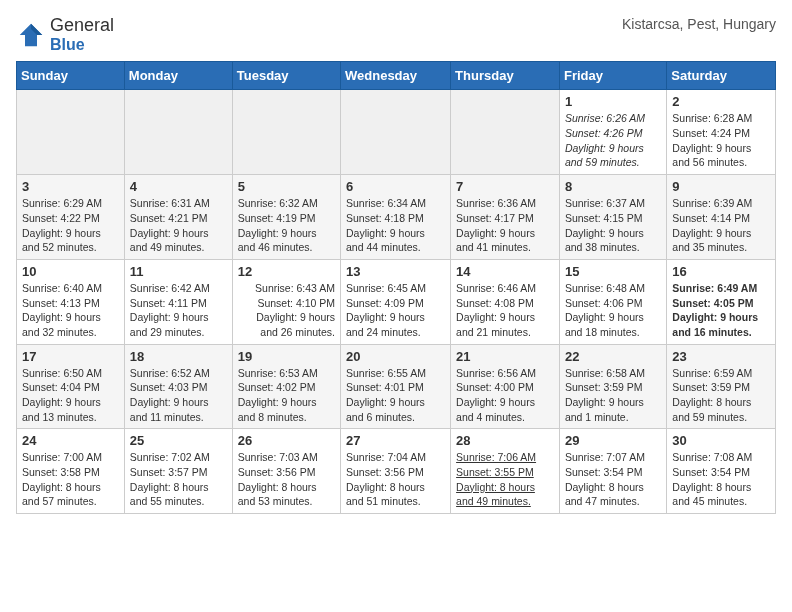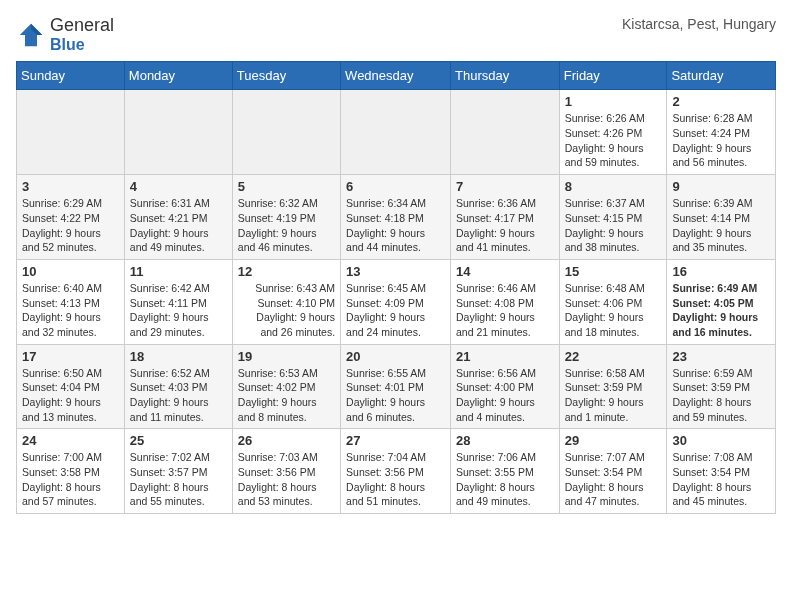--- a/index.html
+++ b/index.html
@@ -53,21 +53,21 @@
       color: #555;
     }
     table {
       width: 100%;
       border-collapse: collapse;
     }
     thead tr th {
       background-color: #2a6db5;
       color: #fff;
       font-size: 13px;
-      font-weight: normal;
+      font-weight: bold;
       padding: 6px 4px;
       text-align: left;
       border: 1px solid #1a5a9a;
     }
     tbody tr td {
       border: 1px solid #ccc;
       vertical-align: top;
       padding: 4px 5px;
       width: 113px;
       min-height: 80px;
@@ -126,21 +126,21 @@
   </thead>
   <tbody id="calendar-body">
   <tr>
         <td class="empty-cell"></td>
         <td class="empty-cell"></td>
         <td class="empty-cell"></td>
         <td class="empty-cell"></td>
         <td class="empty-cell"></td>
         <td>
           <span class="day-number">1</span>
-          <div class="day-info" style="white-space: pre-line;">Sunrise: 6:26 AM
+          <div class="day-info" style="white-space: pre-line; font-style: italic;">Sunrise: 6:26 AM
 Sunset: 4:26 PM
 Daylight: 9 hours and 59 minutes.</div>
         </td>
         <td>
           <span class="day-number">2</span>
           <div class="day-info" style="white-space: pre-line;">Sunrise: 6:28 AM
 Sunset: 4:24 PM
 Daylight: 9 hours and 56 minutes.</div>
         </td>
       </tr>
@@ -296,21 +296,21 @@
 Daylight: 8 hours and 53 minutes.</div>
         </td>
         <td>
           <span class="day-number">27</span>
           <div class="day-info" style="white-space: pre-line;">Sunrise: 7:04 AM
 Sunset: 3:56 PM
 Daylight: 8 hours and 51 minutes.</div>
         </td>
         <td>
           <span class="day-number">28</span>
-          <div class="day-info" style="white-space: pre-line;">Sunrise: 7:06 AM
+          <div class="day-info" style="white-space: pre-line; text-decoration: underline;">Sunrise: 7:06 AM
 Sunset: 3:55 PM
 Daylight: 8 hours and 49 minutes.</div>
         </td>
         <td>
           <span class="day-number">29</span>
           <div class="day-info" style="white-space: pre-line;">Sunrise: 7:07 AM
 Sunset: 3:54 PM
 Daylight: 8 hours and 47 minutes.</div>
         </td>
         <td>

